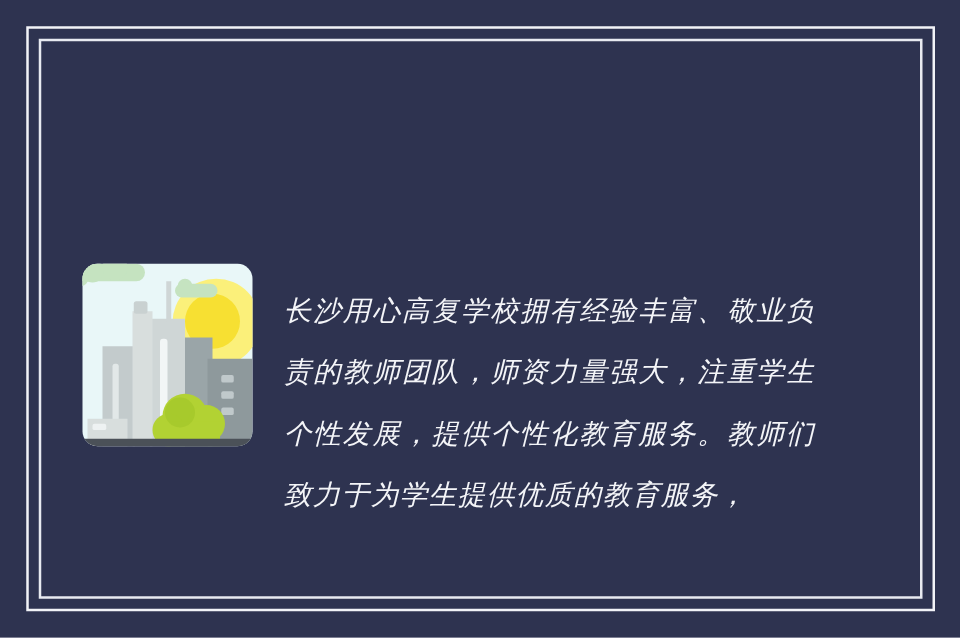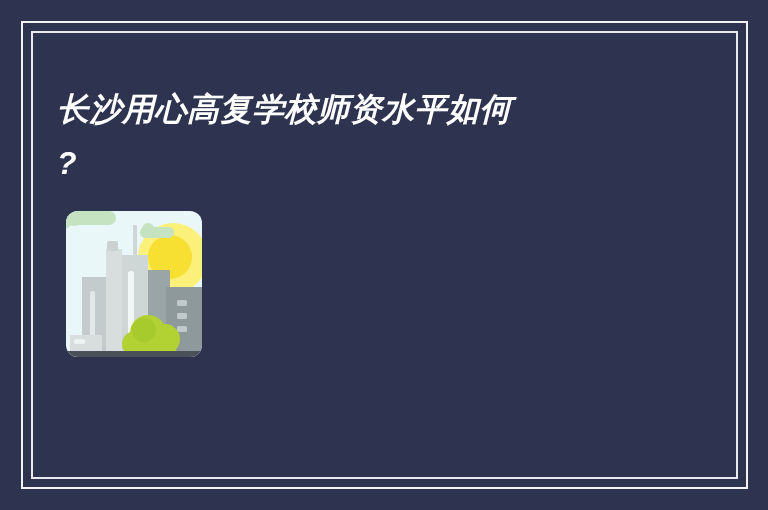--- a/index.html
+++ b/index.html
@@ -95,22 +95,20 @@
   }
 </style>
 </head>
 <body>
 
 <div id="page">
 
   <div class="frame-outer"></div>
   <div class="frame-inner"></div>
 
-  <h1 class="headline">长沙用心高复学校师资水平如何
-?</h1>
 
   <div class="content">
 
     <div class="illustration">
       <svg class="illo-svg" viewBox="0 0 148 160" xmlns="http://www.w3.org/2000/svg">
         <defs>
           <clipPath id="cardclip">
             <rect x="6" y="6" width="136" height="146" rx="12" ry="12"></rect>
           </clipPath>
         </defs>
@@ -161,15 +159,16 @@
             <circle cx="75" cy="139" r="13"></circle>
             <rect x="72" y="132" width="44" height="20"></rect>
           </g>
           <circle cx="84" cy="125" r="12" fill="#9fc327" opacity="0.55"></circle>
 
           <rect x="0" y="146" width="148" height="7" fill="#4b5158"></rect>
         </g>
       </svg>
     </div>
 
+    <p class="body-text">长沙用心高复学校拥有经验丰富、敬业负责的教师团队，师资力量强大，注重学生个性发展，提供个性化教育服务。教师们致力于为学生提供优质的教育服务，</p>
 
   </div>
 </div>
 
 </body></html>

